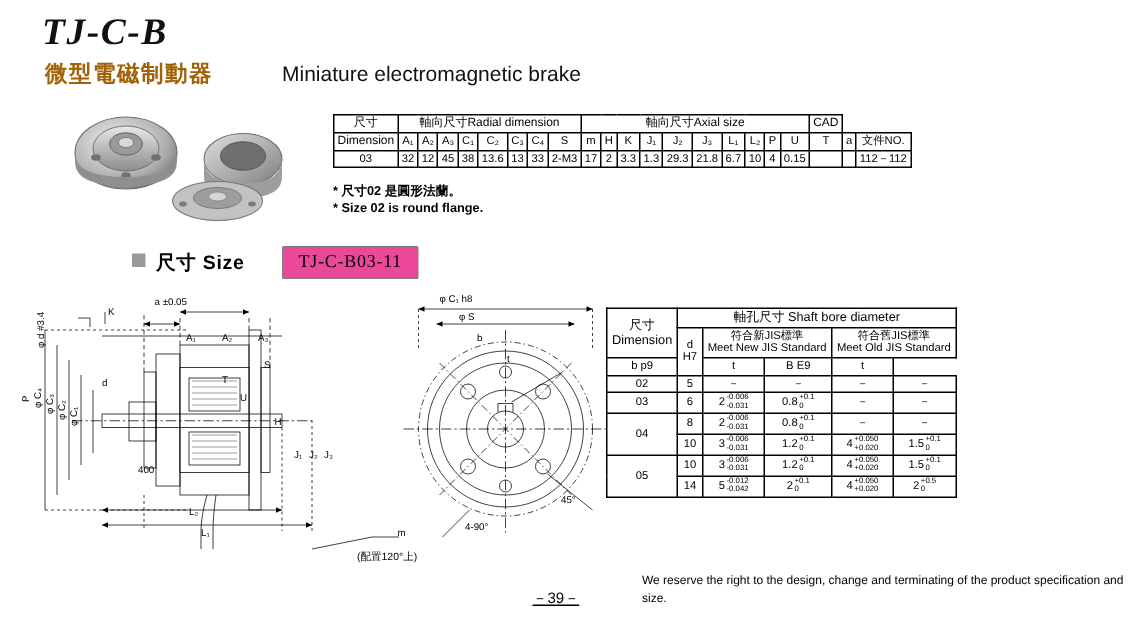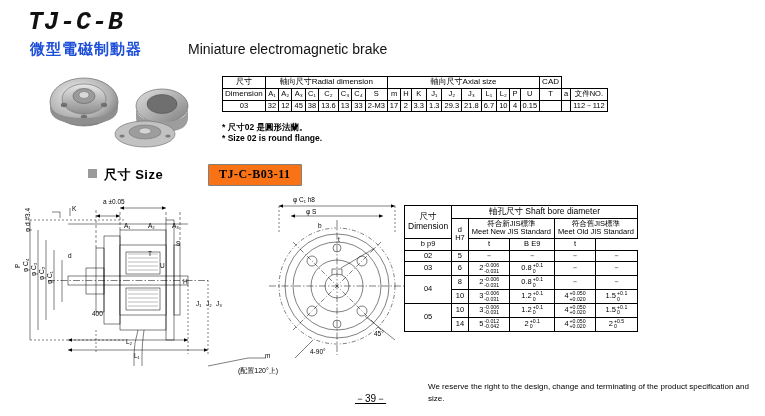--- a/index.html
+++ b/index.html
@@ -19,35 +19,35 @@
     position: relative;
     width: 765px;
     height: 416px;
   }
 
   
   .title-main {
     position: absolute;
     left: 28px;
     top: 8px;
-    font-family: Liberation Mono, monospace;
+    font-family: Liberation Serif, serif;
     font-style: italic;
     font-weight: bold;
     font-size: 25px;
     letter-spacing: 1px;
     color: #111;
   }
   .title-sub-cn {
     position: absolute;
     left: 30px;
     top: 40px;
     font-size: 15px;
     font-weight: bold;
     letter-spacing: 1px;
-    color: #1d4ed8;
+    color: #a16207;
   }
   .title-sub-en {
     position: absolute;
     left: 188px;
     top: 41px;
     font-size: 14px;
     color: #111;
   }
 
   
@@ -106,28 +106,27 @@
     height: 9px;
     background: #9a9a9a;
     margin-right: 7px;
     vertical-align: 1px;
   }
   .model-pill {
     position: absolute;
     left: 188px;
     top: 164px;
     border: 1px solid #808080;
-    background: #f97316;
+    background: #ec4899;
     padding: 2px 10px 3px 10px;
     font-size: 12px;
-    font-weight: bold;
+    font-weight: normal;
     font-family: "Liberation Serif", serif;
     letter-spacing: 0.5px;
     border-radius: 1px;
-    margin-left: 20px;
   }
 
   
   .drawing {
     position: absolute;
     left: 8px;
     top: 190px;
     width: 400px;
     height: 190px;
   }

